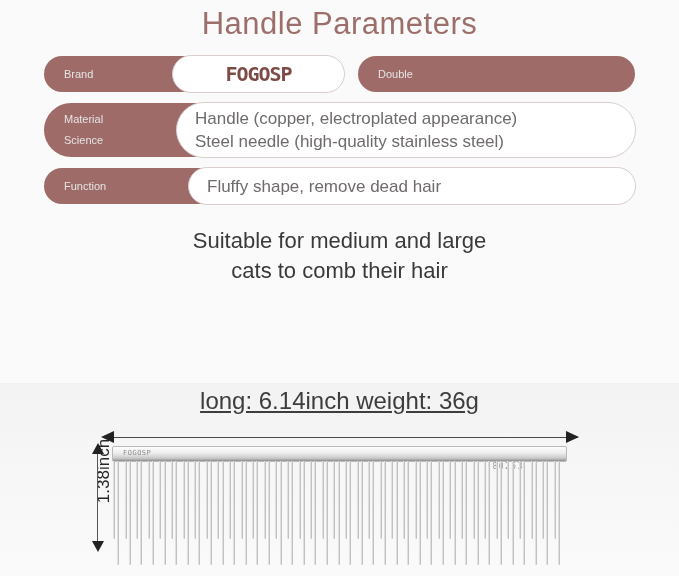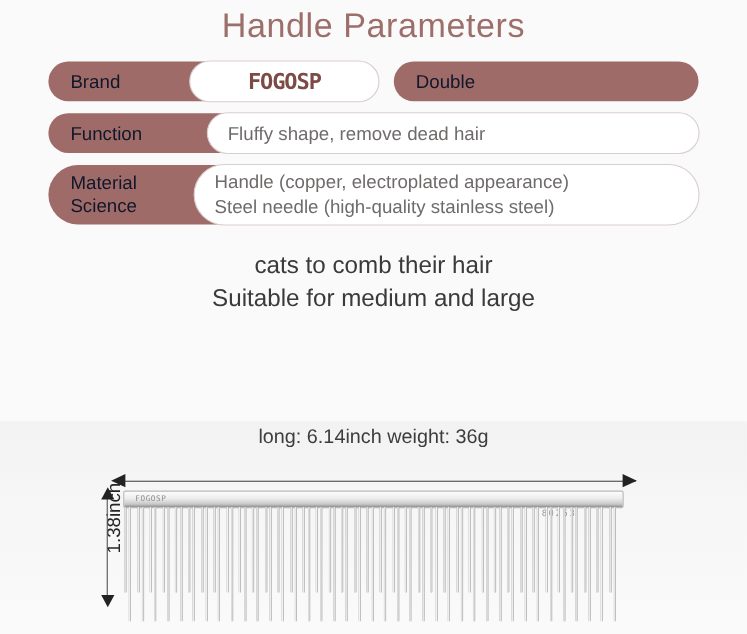--- a/index.html
+++ b/index.html
@@ -46,22 +46,22 @@
     background: #9e6b68;
     border-radius: 999px;
     position: relative;
     min-height: 36px;
   }
   .pill.grow { flex: 1 1 auto; }
   .pill.brand { width: 300px; flex: 0 0 300px; }
   .pill.colour { flex: 1 1 auto; }
 
   .pill-label {
-    color: #0f172a;
-    font-size: 17px;
+    color: #e5e5e5;
+    font-size: 11px;
     display: flex;
     flex-direction: column;
     justify-content: center;
     padding: 0 16px 0 20px;
     white-space: pre-line;
     line-height: 21px;
     flex: 0 0 auto;
     z-index: 2;
   }
   .pill.brand .pill-label { width: 92px; }
@@ -121,22 +121,23 @@
     top: 383px;
     width: 679px;
     height: 193px;
     background: linear-gradient(180deg, #f2f2f3 0%, #f6f6f7 35%, #fafafa 100%);
   }
   .photo-caption {
     position: absolute;
     top: 4px;
     width: 100%;
     text-align: center;
-    font-size: 18px;
+    font-size: 24px;
     color: #3d3d3d;
+    text-decoration: underline;
   }
 
   .len-line {
     position: absolute;
     left: 105px;
     top: 54px;
     width: 473px;
     height: 1px;
     background: #4a4a4a;
   }
@@ -247,43 +248,43 @@
     <div class="pill brand">
       <div class="pill-label">Brand</div>
       <div class="pill-value brand-value">FOGOSP</div>
     </div>
     <div class="pill colour">
       <div class="pill-label">Double</div>
     </div>
   </div>
 
   <div class="spec-row">
-    <div class="pill function grow">
-      <div class="pill-label">Function</div>
-      <div class="pill-value">Fluffy shape, remove dead hair</div>
-    </div>
-  </div>
-
-  <div class="spec-row">
     <div class="pill material grow">
       <div class="pill-label">Material
 Science</div>
       <div class="pill-value">
         <span class="vline">Handle (copper, electroplated appearance)</span>
         <span class="vline">Steel needle (high-quality stainless steel)</span>
       </div>
     </div>
   </div>
 
+  <div class="spec-row">
+    <div class="pill function grow">
+      <div class="pill-label">Function</div>
+      <div class="pill-value">Fluffy shape, remove dead hair</div>
+    </div>
+  </div>
+
 </div>
 
 <div class="promo">
   <div class="promo-sub">
+    <span class="vline">Suitable for medium and large</span>
     <span class="vline">cats to comb their hair</span>
-    <span class="vline">Suitable for medium and large</span>
   </div>
 </div>
 
 <div class="photo">
 
   <div class="photo-caption">long: 6.14inch   weight: 36g</div>
 
   <div class="len-line"></div>
   <div class="arrow-head left"></div>
   <div class="arrow-head right"></div>

